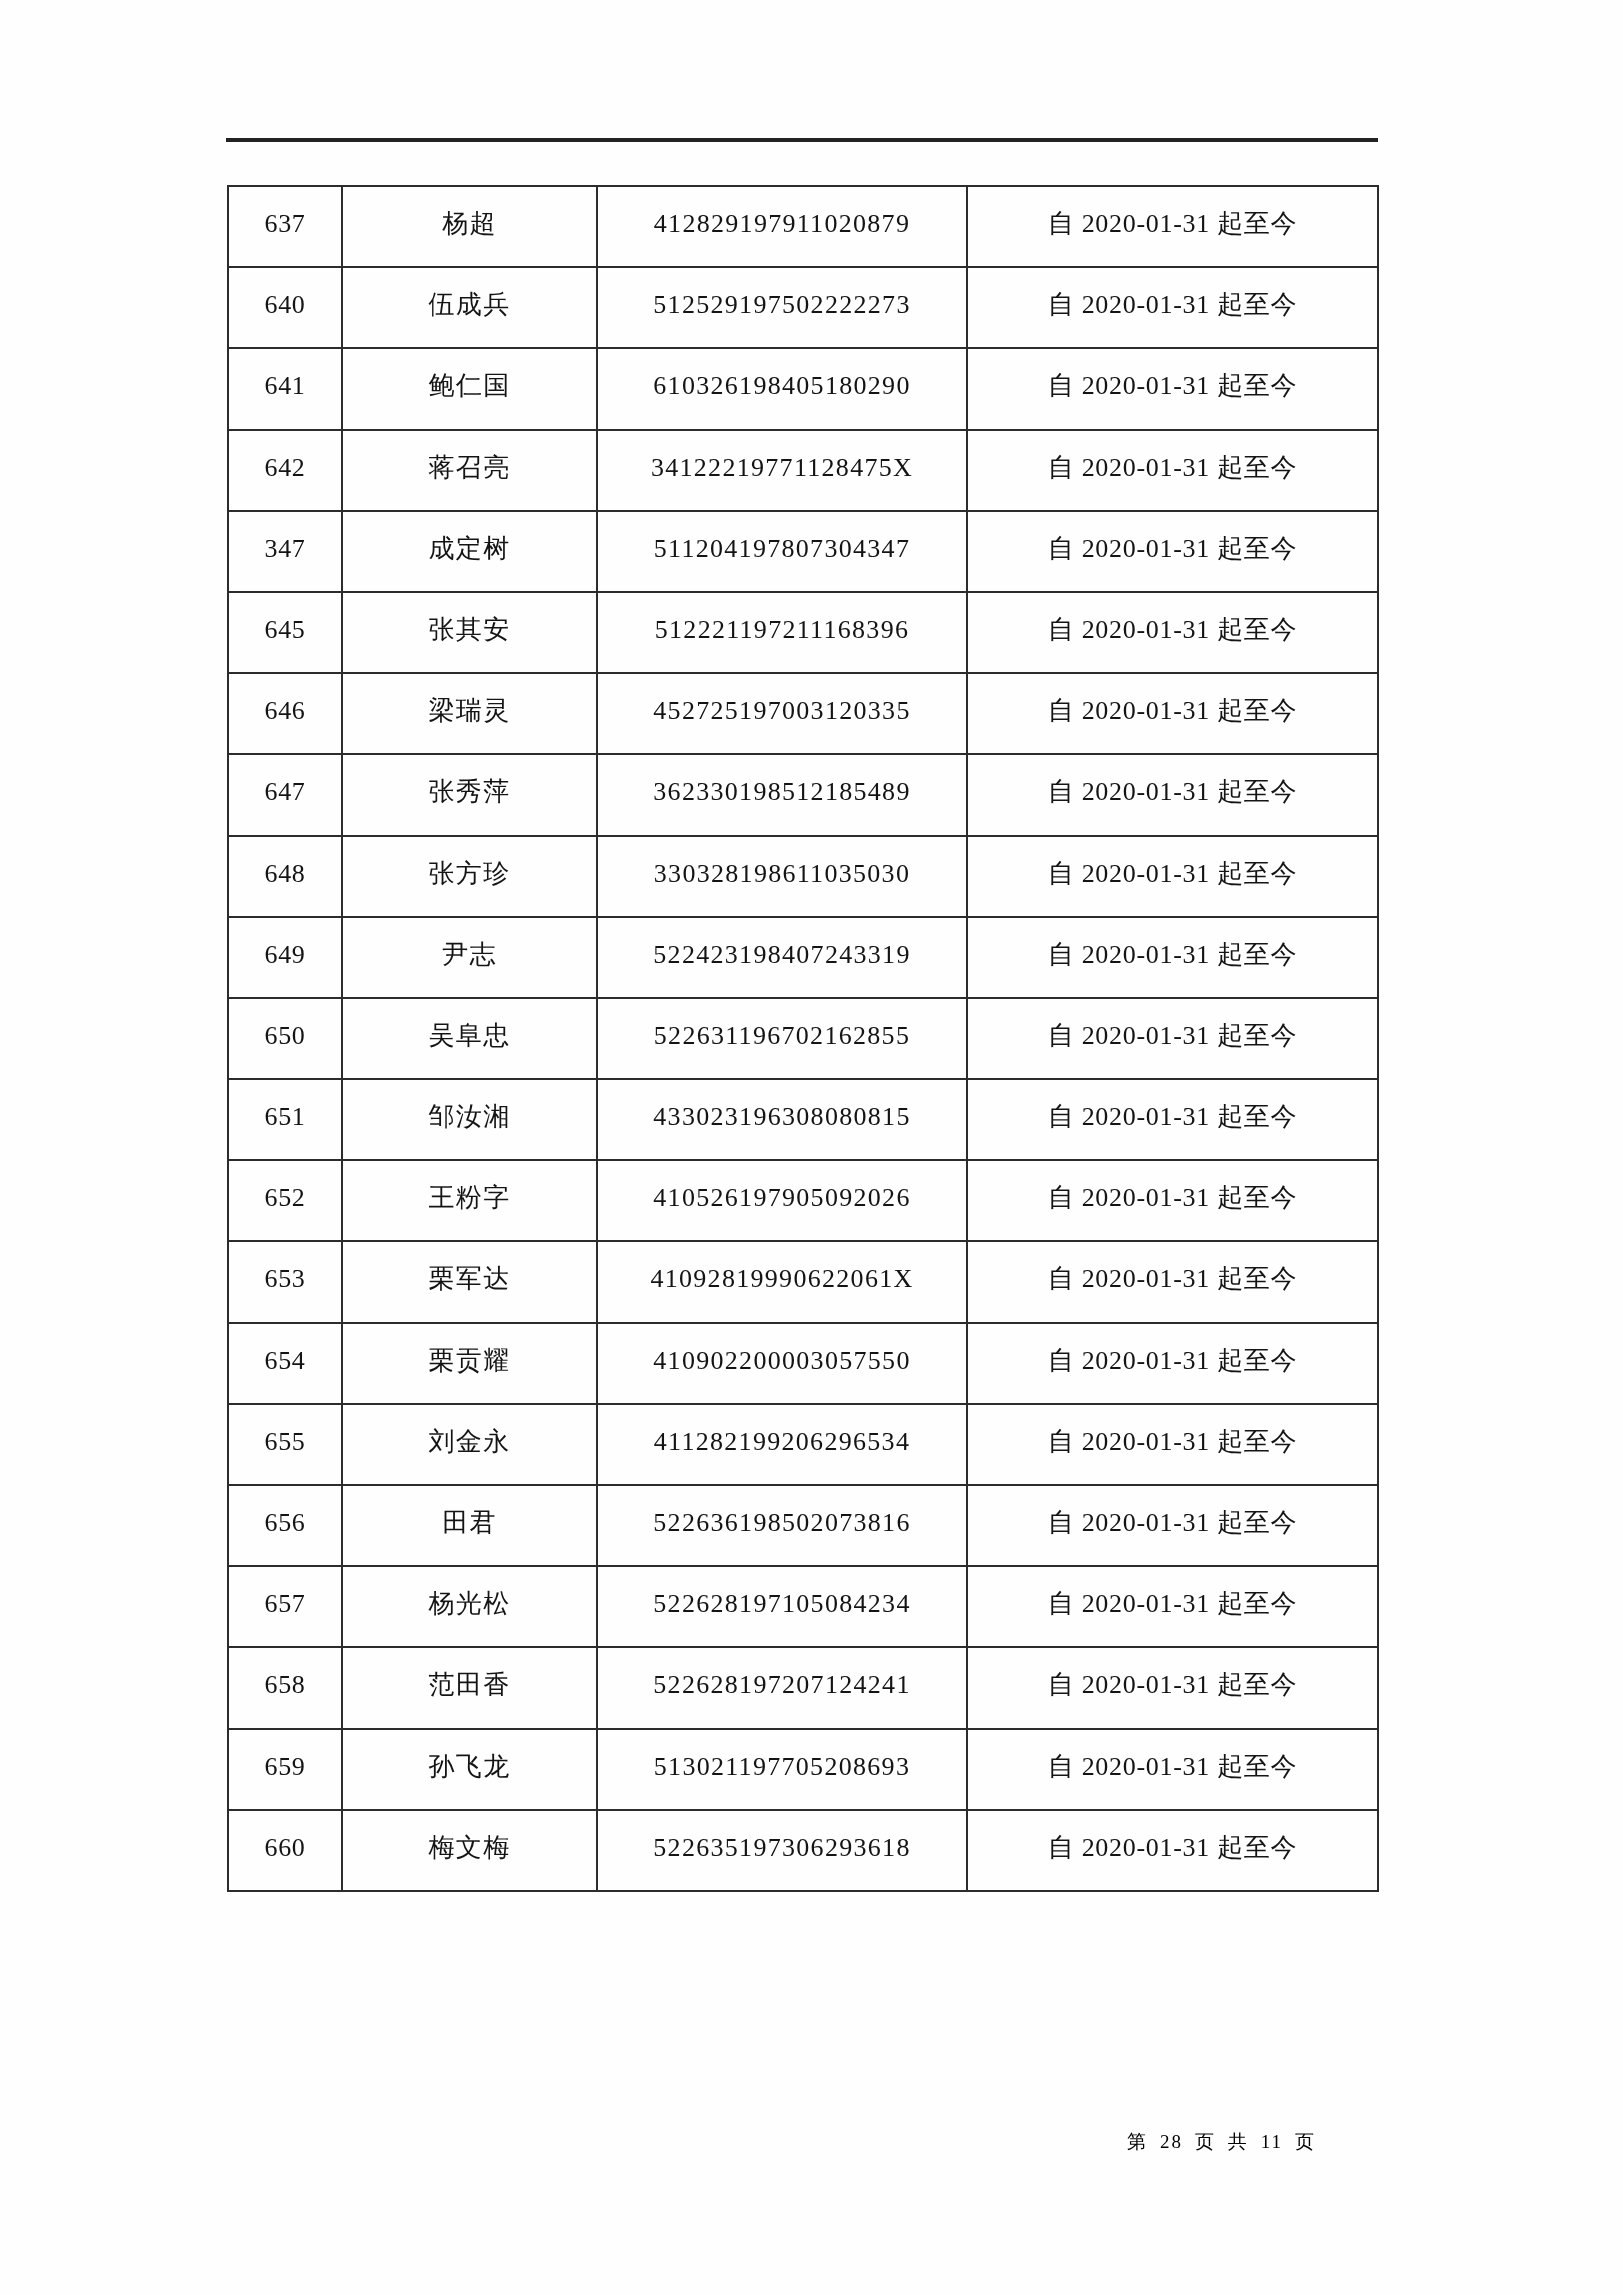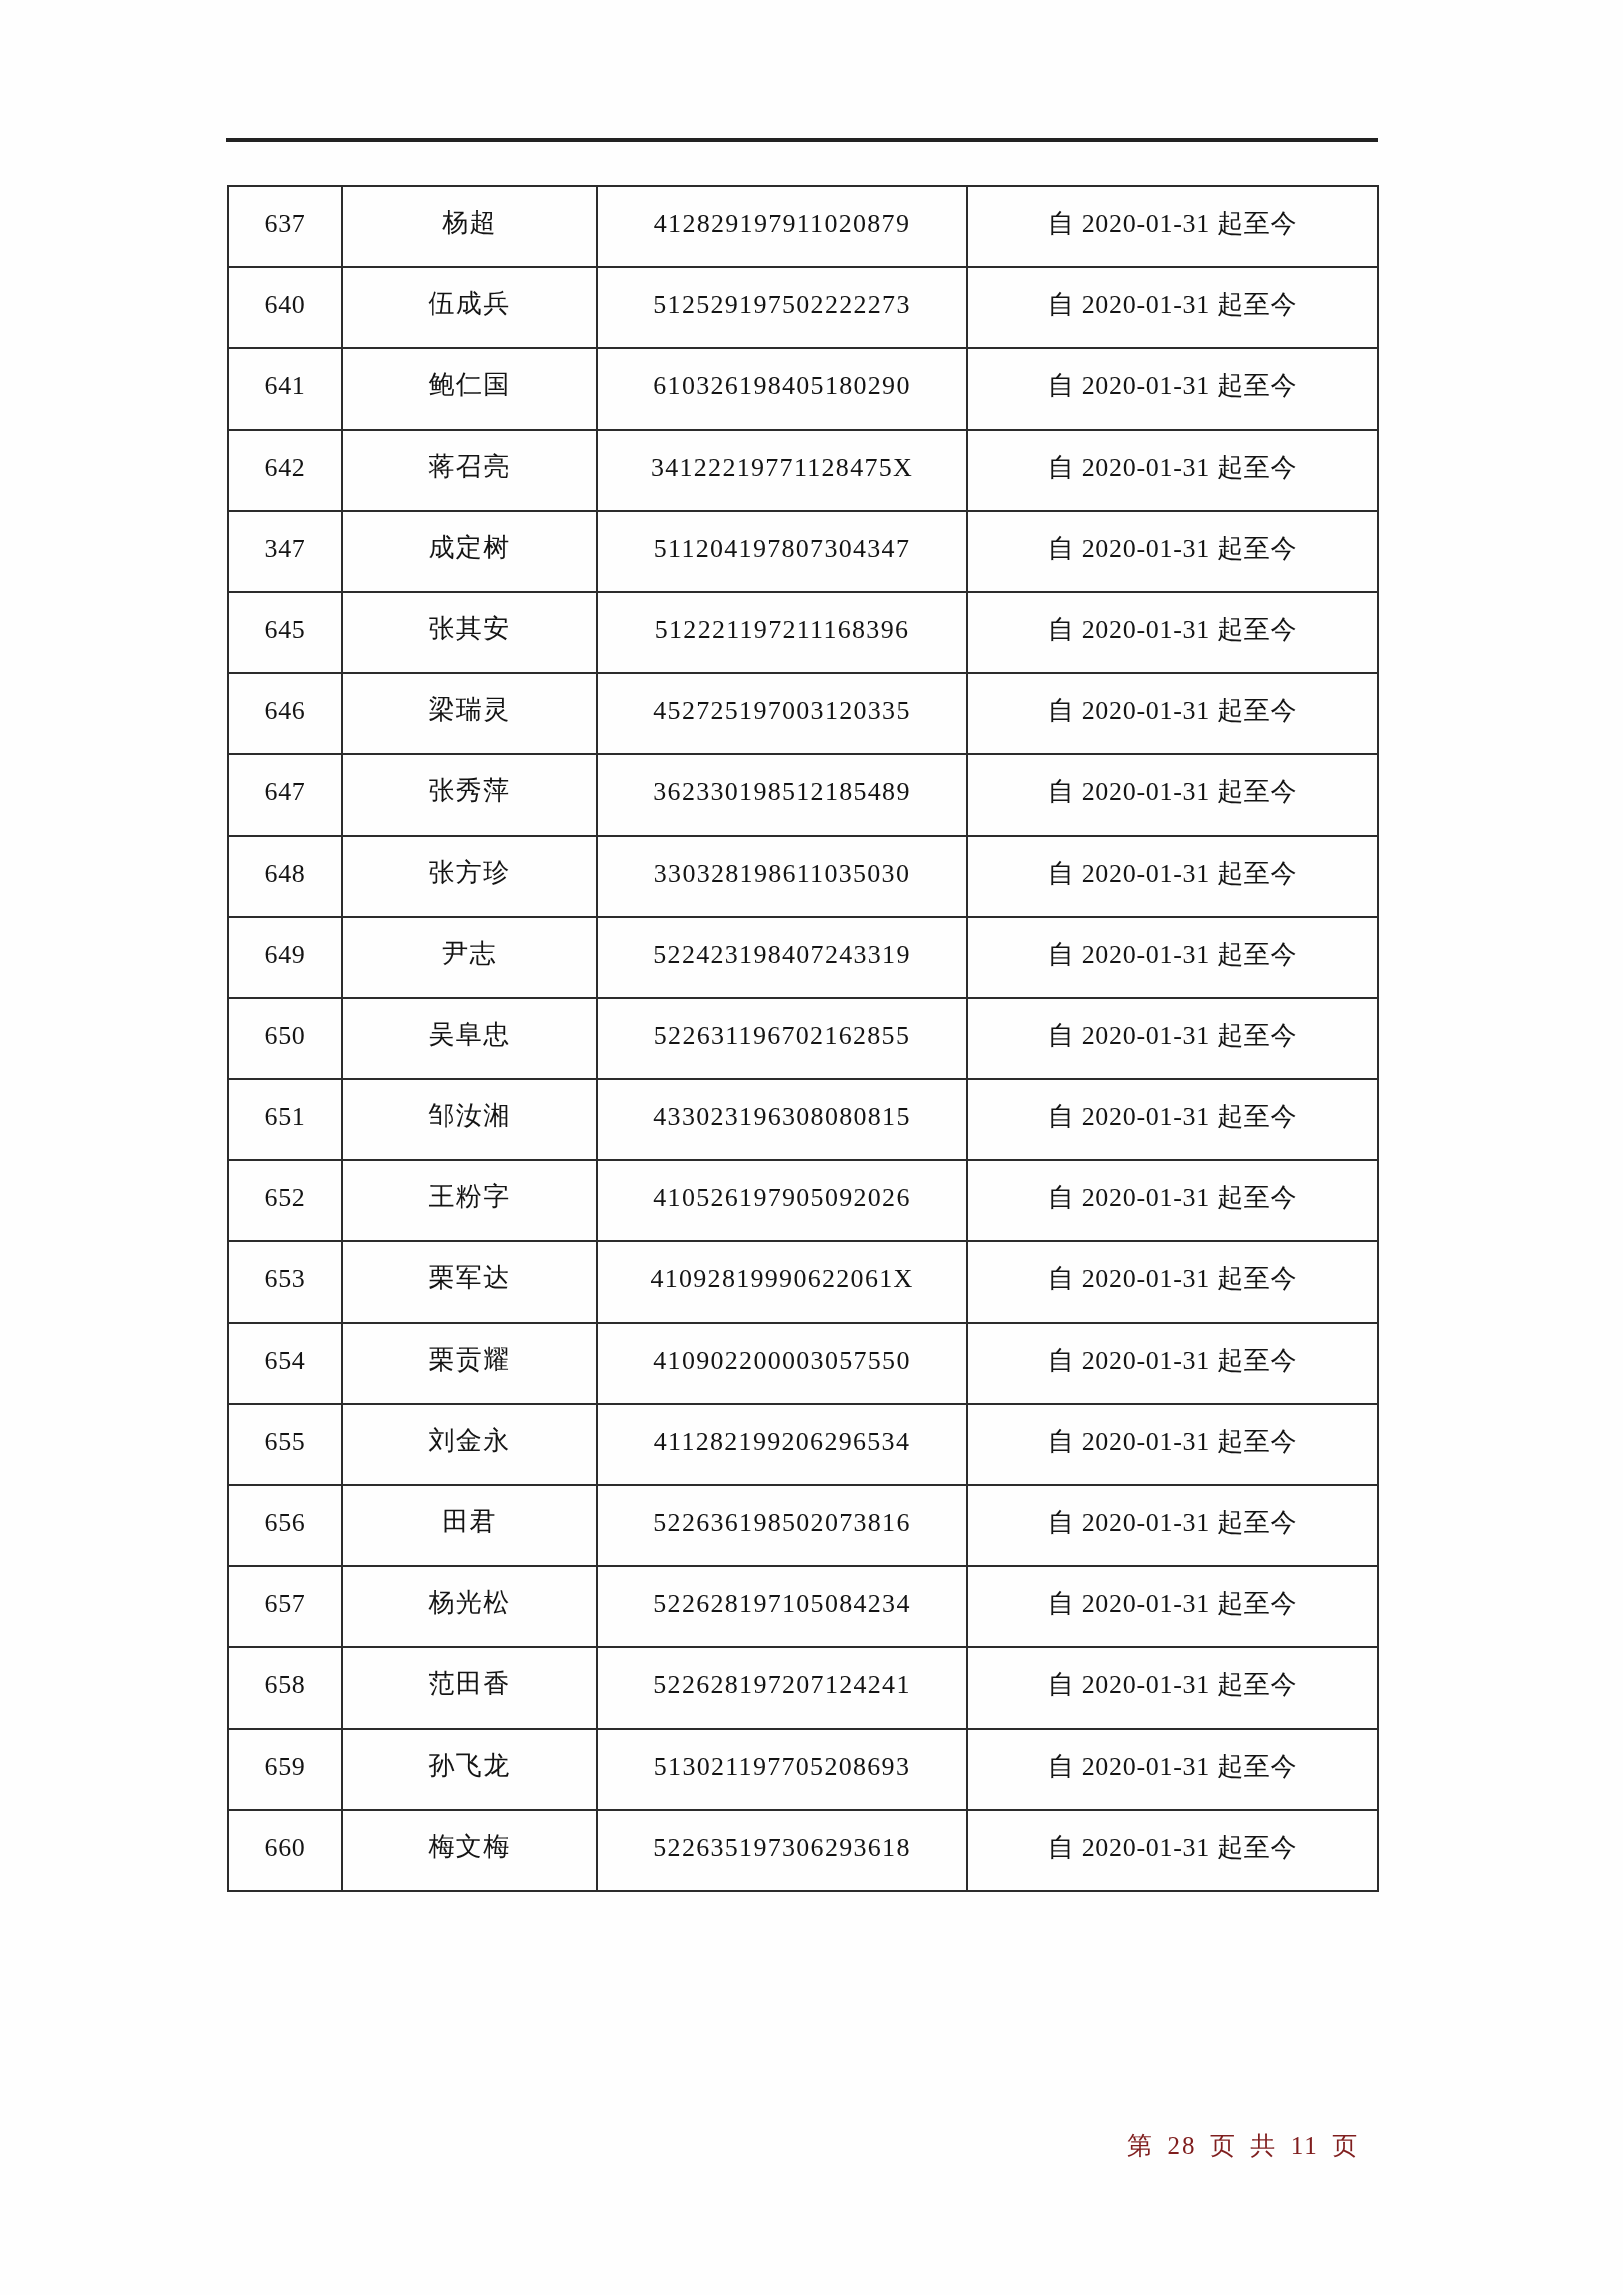--- a/index.html
+++ b/index.html
@@ -40,30 +40,30 @@
     text-align: center;
     vertical-align: middle;
     font-size: 26px;
     line-height: 1;
     padding: 0 0 5.2px 0;
     white-space: nowrap;
     color: #141414;
   }
   td.cell-no   { letter-spacing: 0.7px; }
   td.cell-id   { letter-spacing: 1.3px; }
-  td.cell-name { letter-spacing: 1.3px; font-family: Liberation Mono, monospace; }
+  td.cell-name { letter-spacing: 1.3px; }
   td.cell-period { letter-spacing: 0.7px; }
   .footer {
     position: absolute;
     left: 1127px;
     top: 2129px;
-    font-size: 25px;
+    font-size: 19px;
     letter-spacing: 2px;
     word-spacing: 5.2px;
-    color: #7f1d1d;
+    color: #000000;
     white-space: nowrap;
   }
 </style>
 </head>
 <body>
 
 <div class="page">
 
   <div class="top-rule"></div>
 

